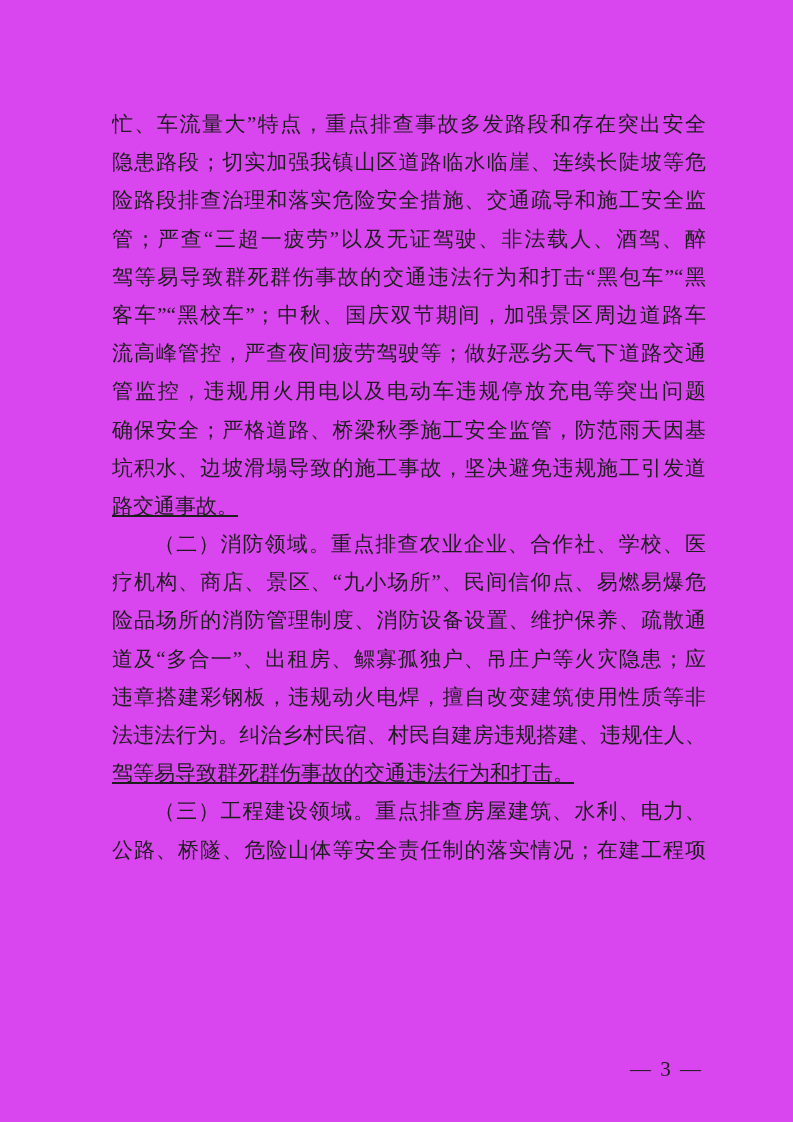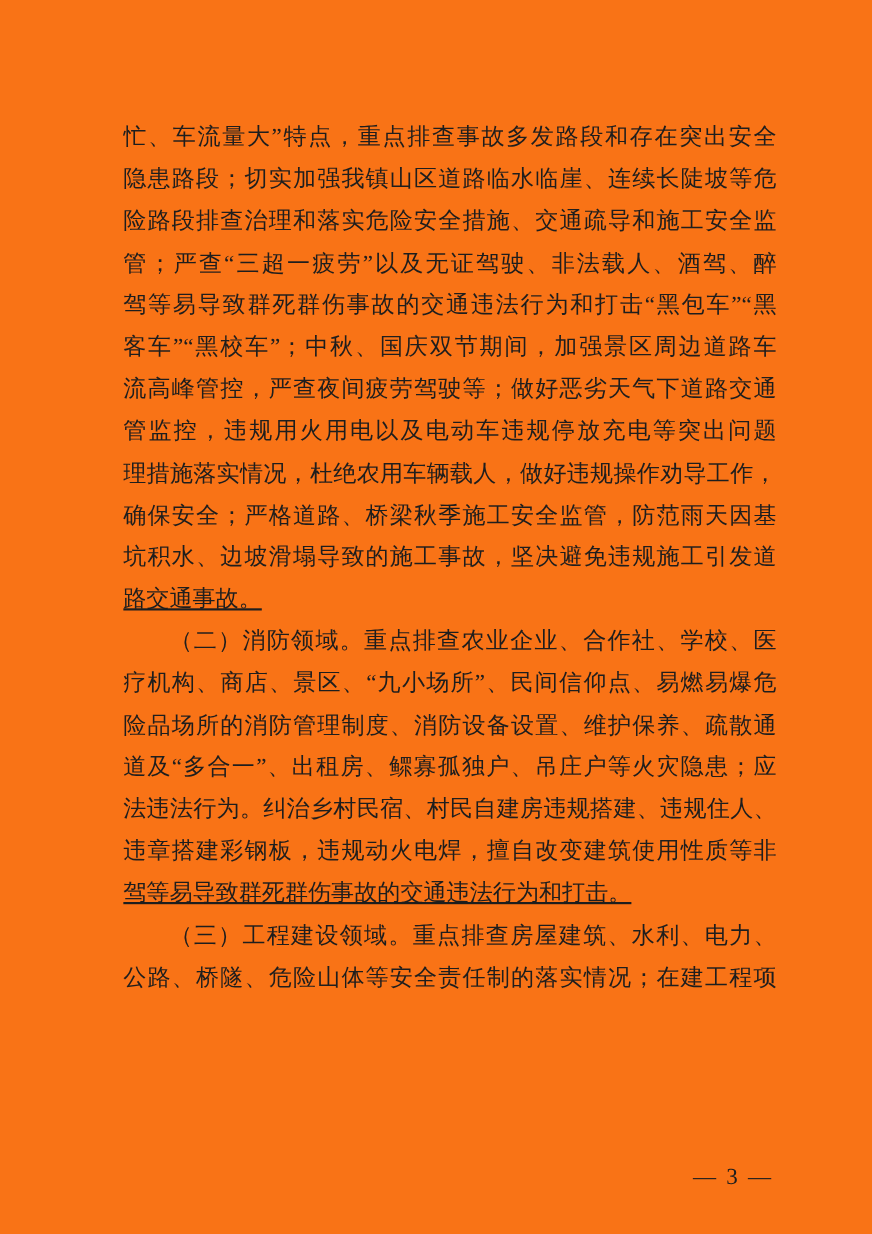--- a/index.html
+++ b/index.html
@@ -10,21 +10,21 @@
     width: 793px;
     height: 1122px;
     background: #ffffff;
     position: relative;
     font-family: "Liberation Serif", "DejaVu Serif", serif;
     overflow: hidden;
   }
   .page {
     position: absolute;
     inset: 0;
-    background: #f97316;
+    background: #d946ef;
   }
   .text-block {
     position: absolute;
     left: 112px;
     top: 105px;
     width: 594px;
     color: #1e1e1e;
     font-size: 21px;
     line-height: 38.2px;
     letter-spacing: 0;
@@ -61,28 +61,27 @@
 <div class="page">
   <div class="text-block">
     <div class="line">忙、车流量大”特点，重点排查事故多发路段和存在突出安全</div>
     <div class="line">隐患路段；切实加强我镇山区道路临水临崖、连续长陡坡等危</div>
     <div class="line">险路段排查治理和落实危险安全措施、交通疏导和施工安全监</div>
     <div class="line">管；严查“三超一疲劳”以及无证驾驶、非法载人、酒驾、醉</div>
     <div class="line">驾等易导致群死群伤事故的交通违法行为和打击“黑包车”“黑</div>
     <div class="line">客车”“黑校车”；中秋、国庆双节期间，加强景区周边道路车</div>
     <div class="line">流高峰管控，严查夜间疲劳驾驶等；做好恶劣天气下道路交通</div>
     <div class="line">管监控，违规用火用电以及电动车违规停放充电等突出问题</div>
-    <div class="line">理措施落实情况，杜绝农用车辆载人，做好违规操作劝导工作，</div>
     <div class="line">确保安全；严格道路、桥梁秋季施工安全监管，防范雨天因基</div>
     <div class="line">坑积水、边坡滑塌导致的施工事故，坚决避免违规施工引发道</div>
     <div class="line para-end">路交通事故。</div>
     <div class="line indent">（二）消防领域。重点排查农业企业、合作社、学校、医</div>
     <div class="line">疗机构、商店、景区、“九小场所”、民间信仰点、易燃易爆危</div>
     <div class="line">险品场所的消防管理制度、消防设备设置、维护保养、疏散通</div>
     <div class="line">道及“多合一”、出租房、鳏寡孤独户、吊庄户等火灾隐患；应</div>
+    <div class="line">违章搭建彩钢板，违规动火电焊，擅自改变建筑使用性质等非</div>
     <div class="line">法违法行为。纠治乡村民宿、村民自建房违规搭建、违规住人、</div>
-    <div class="line">违章搭建彩钢板，违规动火电焊，擅自改变建筑使用性质等非</div>
     <div class="line para-end">驾等易导致群死群伤事故的交通违法行为和打击。</div>
     <div class="line indent">（三）工程建设领域。重点排查房屋建筑、水利、电力、</div>
     <div class="line">公路、桥隧、危险山体等安全责任制的落实情况；在建工程项</div>
   </div>
   <div class="page-number">— 3 —</div>
 </div>
 
 </body></html>

